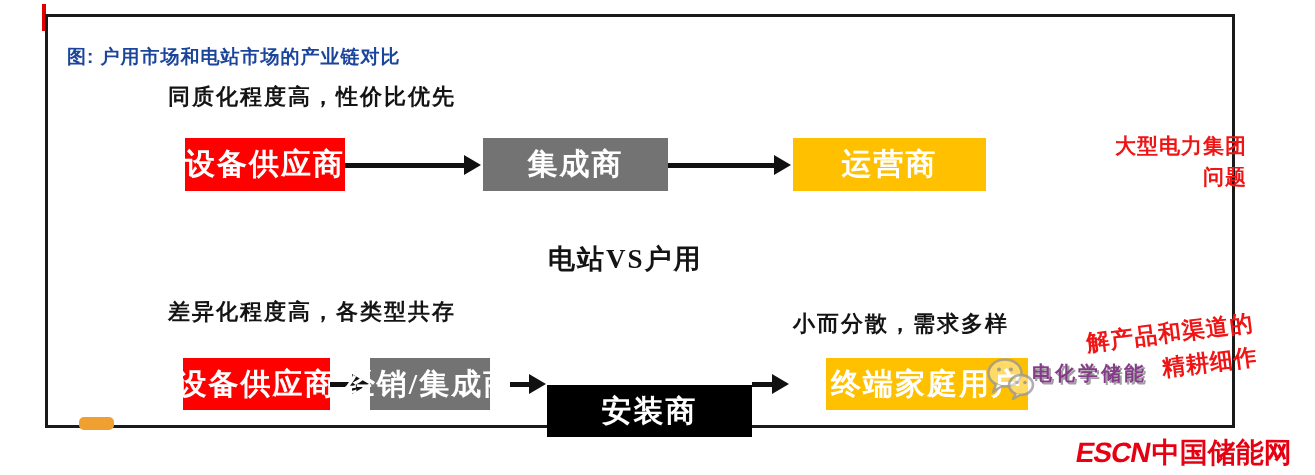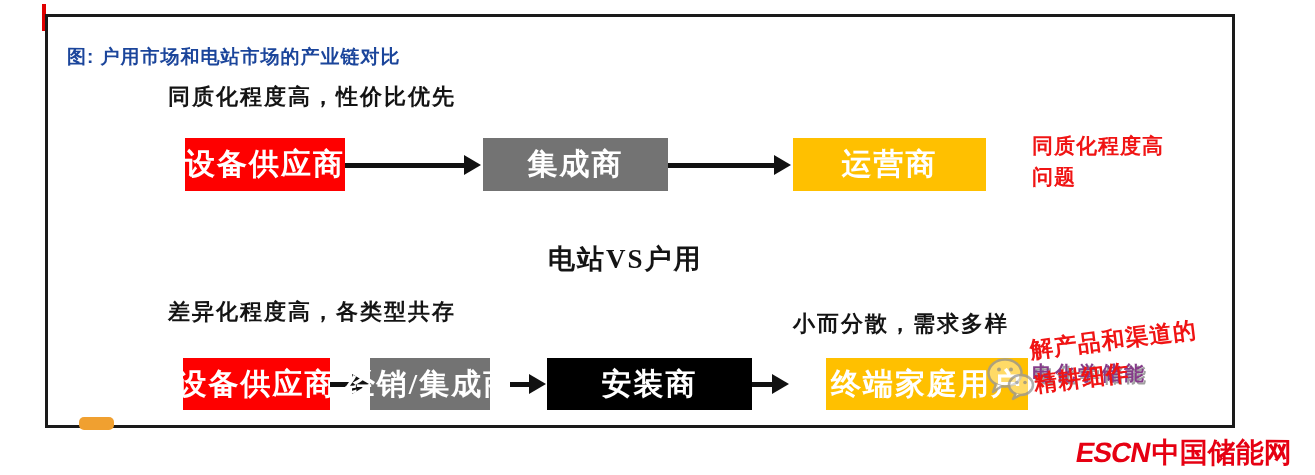--- a/index.html
+++ b/index.html
@@ -2,20 +2,21 @@
 <html><head>
 <meta charset="utf-8">
 <style>
   html,body{margin:0;padding:0;background:#ffffff;}
   .canvas{
     position:relative;
     width:1315px;height:475px;
     background:#ffffff;
     overflow:hidden;
     font-family:"Liberation Sans", sans-serif;
+    text-align:right;
   }
   .frame{
     position:absolute;left:45px;top:14px;width:1184px;height:408px;
     border:3px solid #1a1a1a;background:transparent;
   }
   .red-accent{
     position:absolute;left:42px;top:4px;width:4px;height:27px;background:#e00000;
   }
   .fig-title{
     position:absolute;left:67px;top:44px;
@@ -109,40 +110,40 @@
       <span class="head"></span>
     </div>
   <div class="box box-blue t-row" style="left:483px;width:185px;">集成商</div>
   <div class="arrow" style="left:668px;top:155px;width:123px;">
       <span class="shaft"></span>
       <span class="head"></span>
     </div>
   <div class="box box-yellow t-row" style="left:793px;width:193px;">运营商</div>
 
   <div class="note-red note-top">
-    <div>同质化程度高</div>
+    <div>大型电力集团</div>
     <div>问题</div>
   </div>
 
   <div class="vs-label kai">电站VS户用</div>
 
   <div class="lbl lbl-bl kai">差异化程度高，各类型共存</div>
   <div class="lbl lbl-br kai">小而分散，需求多样</div>
 
   <div class="box box-red b-row" style="left:183px;width:147px;">设备供应商</div>
   <div class="arrow" style="left:330px;top:374px;width:39px;">
       <span class="shaft"></span>
       <span class="head"></span>
     </div>
   <div class="box box-blue b-row" style="left:370px;width:120px;">经销/集成商</div>
   <div class="arrow" style="left:510px;top:374px;width:36px;">
       <span class="shaft"></span>
       <span class="head"></span>
     </div>
-  <div class="box box-black b-row" style="left:547px;width:205px;">安装商</div>
+  <div class="box box-black b-row" style="left:547px;width:205px;margin-top:27px;">安装商</div>
   <div class="arrow" style="left:752px;top:374px;width:37px;">
       <span class="shaft"></span>
       <span class="head"></span>
     </div>
   <div class="box box-yellow b-row" style="left:826px;width:202px;">终端家庭用户</div>
 
   <div class="wechat">
     <svg width="50" height="46" viewBox="0 0 50 46">
       <ellipse cx="19" cy="17" rx="16.5" ry="13.5" fill="#ffffff" fill-opacity="0.5" stroke="#9a9a9a" stroke-width="2.5"></ellipse>
       <path d="M10 28 L7 36 L16 30" fill="#ffffff" stroke="#9a9a9a" stroke-width="2.5" stroke-linejoin="round"></path>

